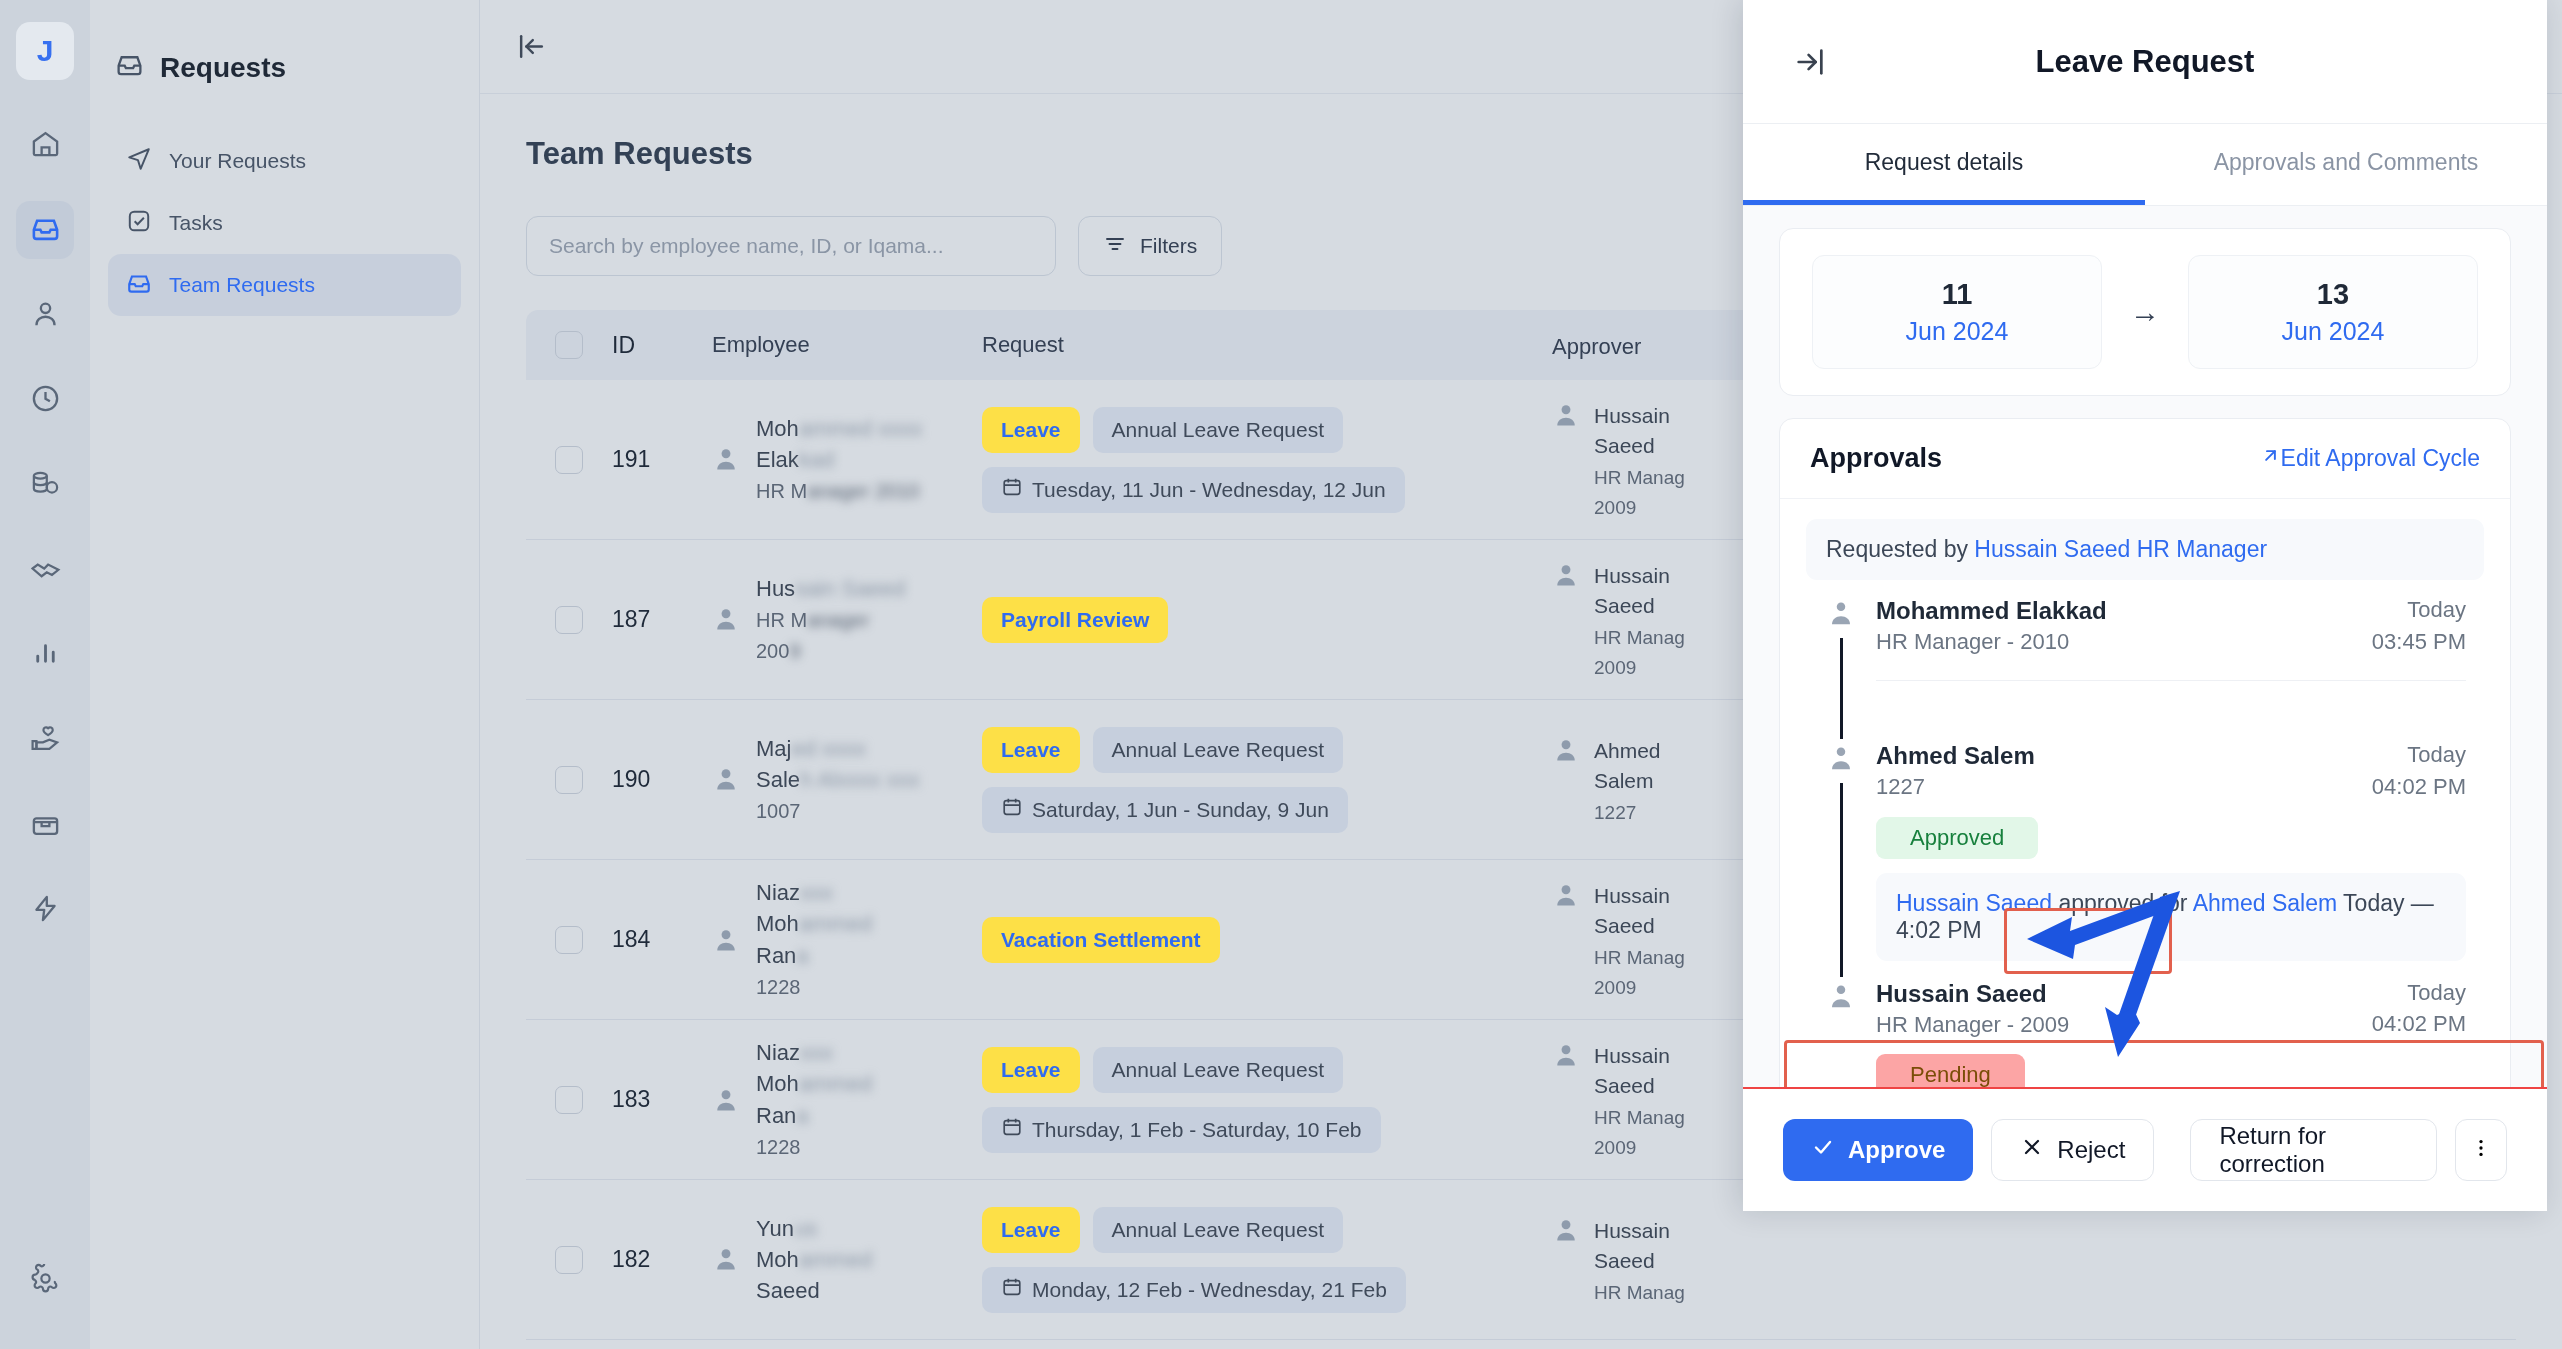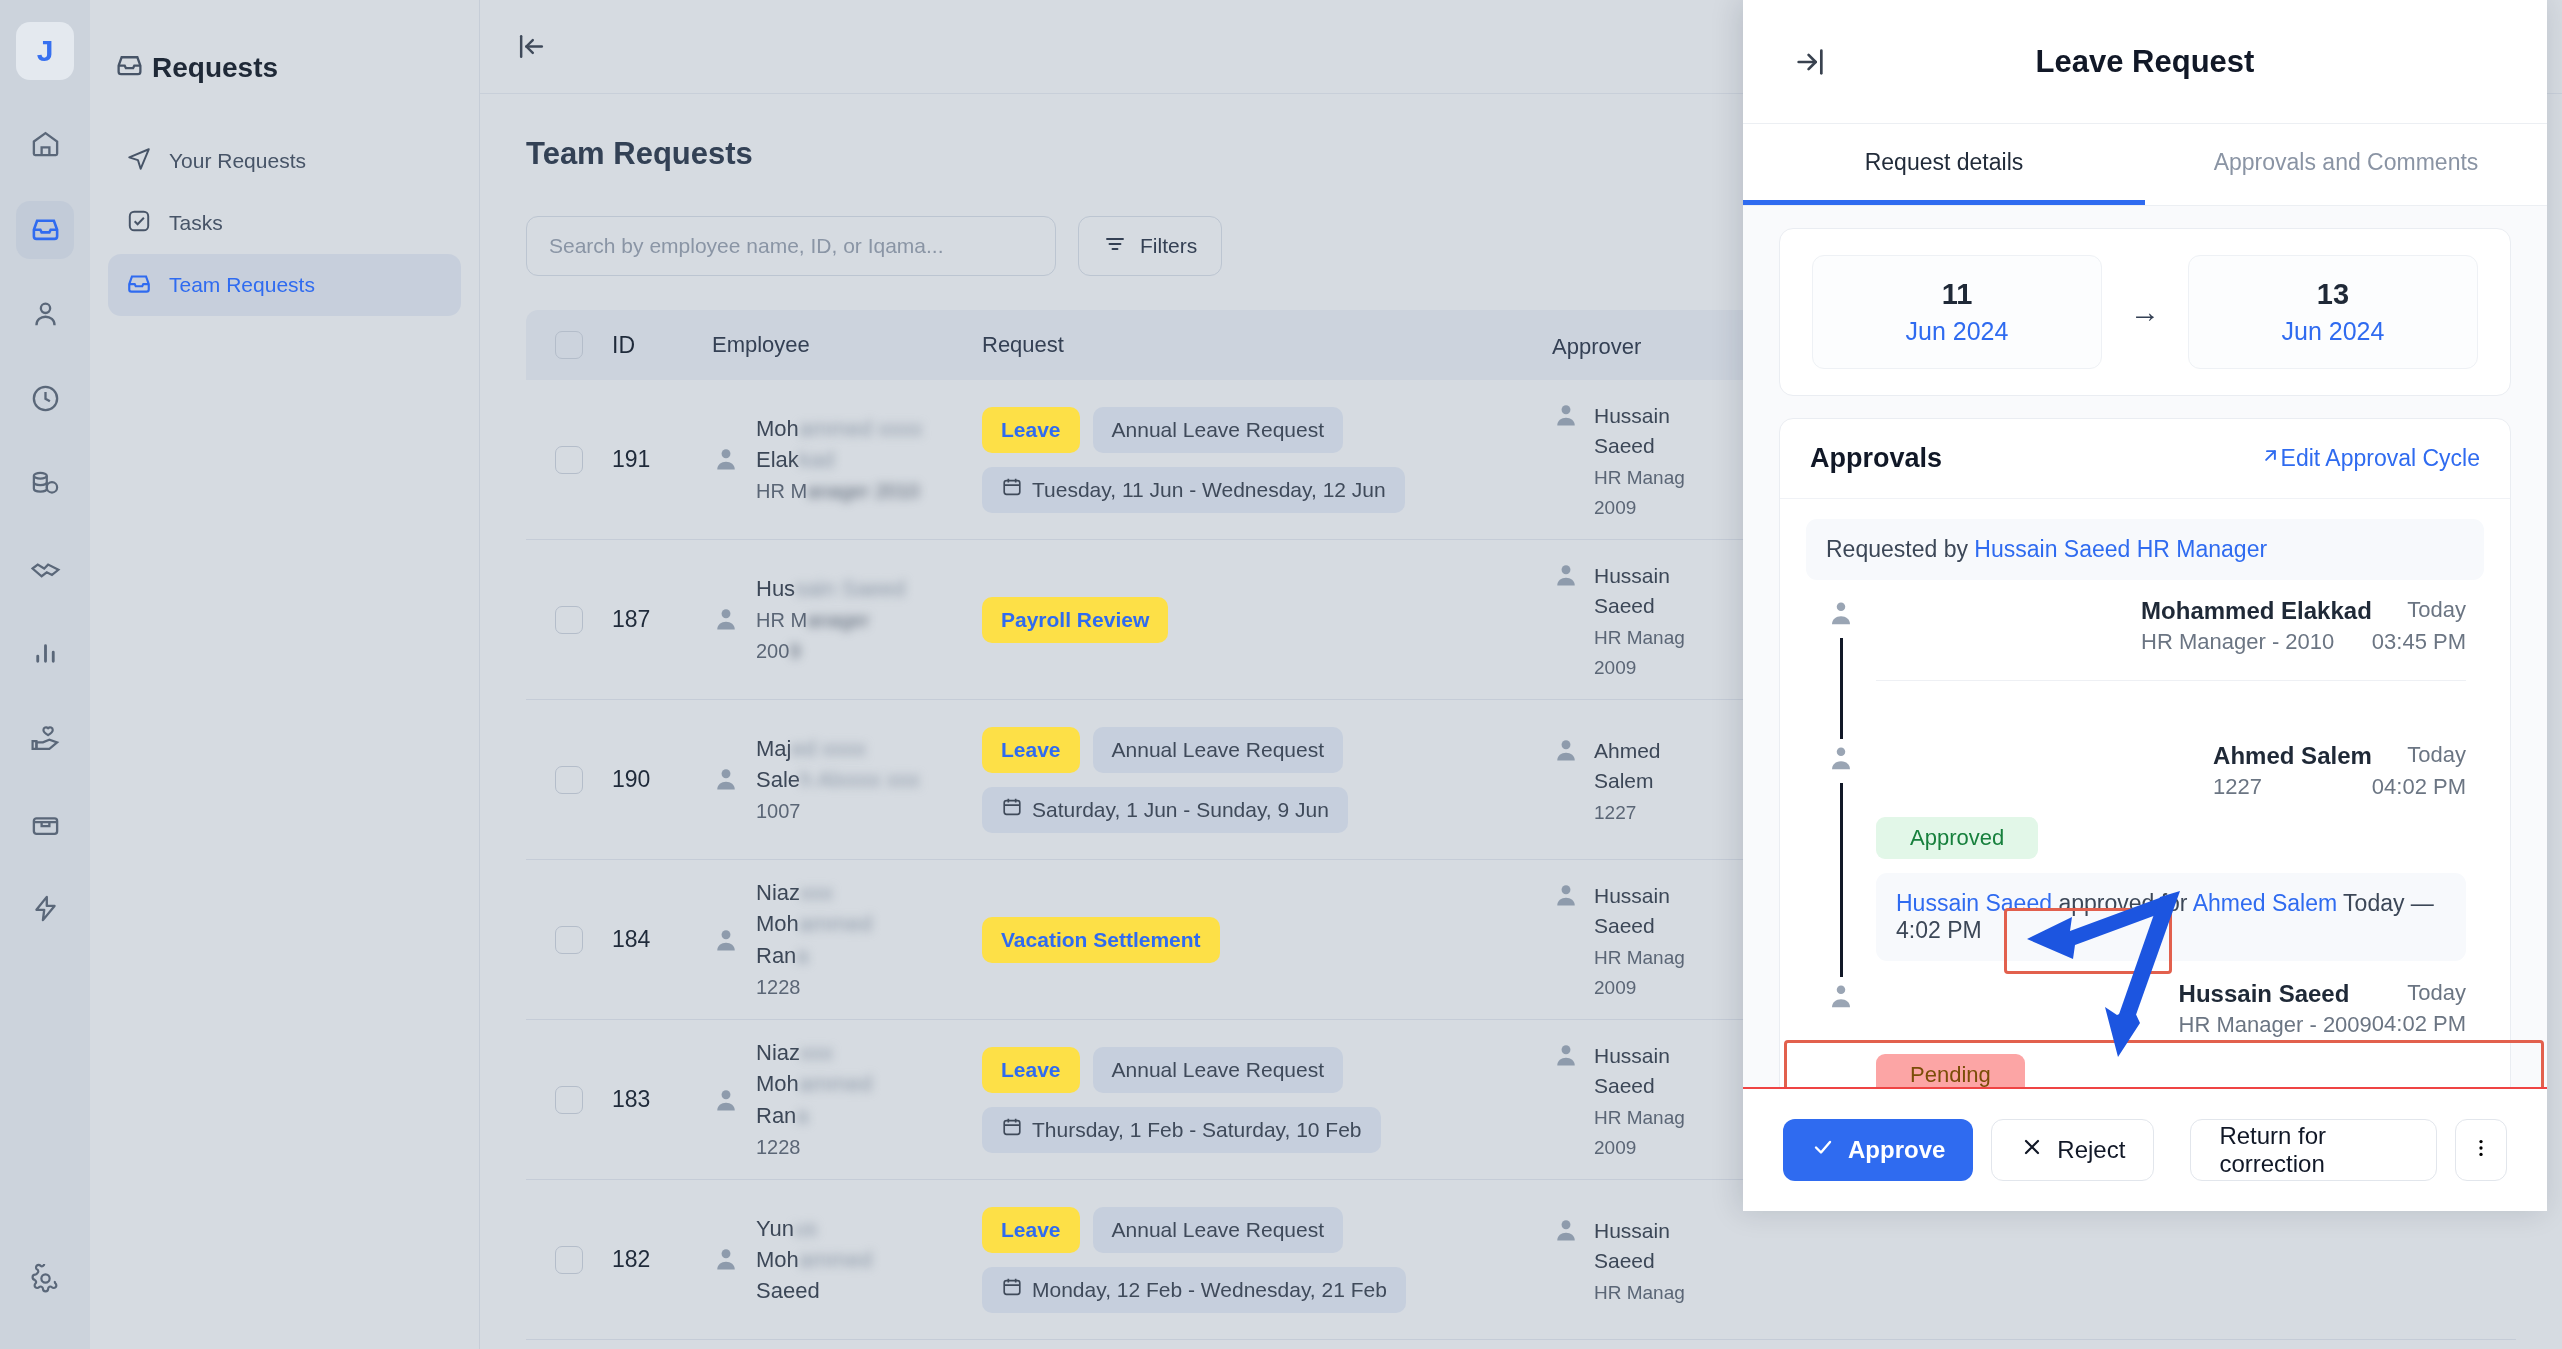--- a/index.html
+++ b/index.html
@@ -34,21 +34,21 @@
   .rail-item svg { width:31px; height:31px; }
   .rail-spacer { flex:1; }
   .rail-bottom { margin-bottom:40px; }
 
   
   .nav {
     position:absolute; left:90px; top:0; width:390px; height:1349px;
     background:#d6dbe1; border-right:1px solid #c6cdd7;
   }
   .nav-title {
-    display:flex; align-items:center; gap:8px;
+    display:flex; align-items:center; gap:16px;
     padding:50px 0 0 25px; font-size:28px; font-weight:700; color:#1f2937;
   }
   .nav-title svg { width:29px; height:29px; color:#475467; }
   .nav-list { margin-top:44px; padding:0 18px; }
   .nav-item {
     display:flex; align-items:center; gap:17px;
     height:62px; padding:0 18px; border-radius:13px;
     font-size:21px; color:#475467;
   }
   .nav-item svg { width:26px; height:26px; flex:none; }
@@ -173,21 +173,21 @@
     background:#f7f9fc; border-radius:11px; padding:17px 20px;
     font-size:23px; color:#3c4757; margin-bottom:14px;
   }
   .requested-by a { color:#2f6bf0; text-decoration:none; }
 
   .tl-item { display:flex; gap:18px; position:relative; padding:0 18px; }
   .tl-gutter { width:34px; flex:none; position:relative; display:flex; flex-direction:column; align-items:center; }
   .tl-gutter svg { width:30px; height:30px; color:#9aa5b4; margin-top:4px; }
   .tl-line { width:3px; background:#111827; flex:1; margin-top:6px; }
   .tl-main { flex:1; padding-bottom:6px; }
-  .tl-row { display:flex; justify-content:flex-end; align-items:flex-start; }
+  .tl-row { display:flex; justify-content:space-between; align-items:flex-start; }
   .tl-name { font-size:24px; font-weight:600; color:#1f2937; line-height:1.38; }
   .tl-sub  { font-size:22px; color:#6b7583; line-height:1.38; }
   .tl-time { text-align:right; font-size:22px; color:#6b7583; line-height:1.45; }
   .badge {
     display:inline-block; margin-top:14px; padding:8px 34px;
     border-radius:9px; font-size:22px;
   }
   .badge.approved { background:#e2f7e8; color:#17803d; }
   .badge.pending  { background:#fca5a5; color:#7a4d08; }
   .tl-divider { height:1px; background:#eef0f4; margin:22px 0 0 0; }

